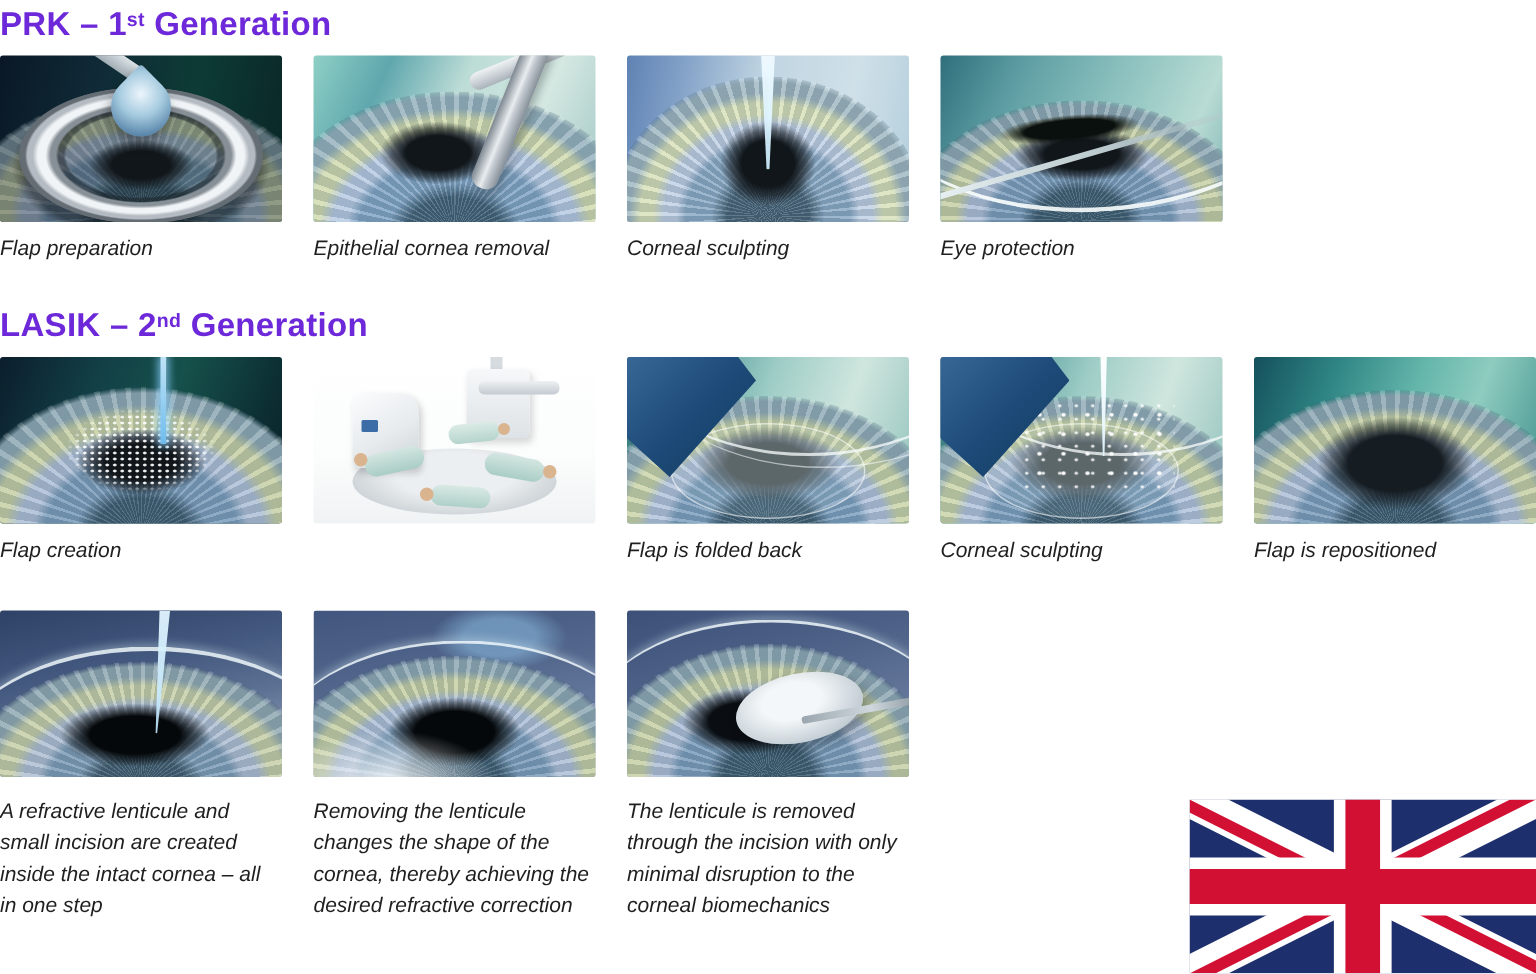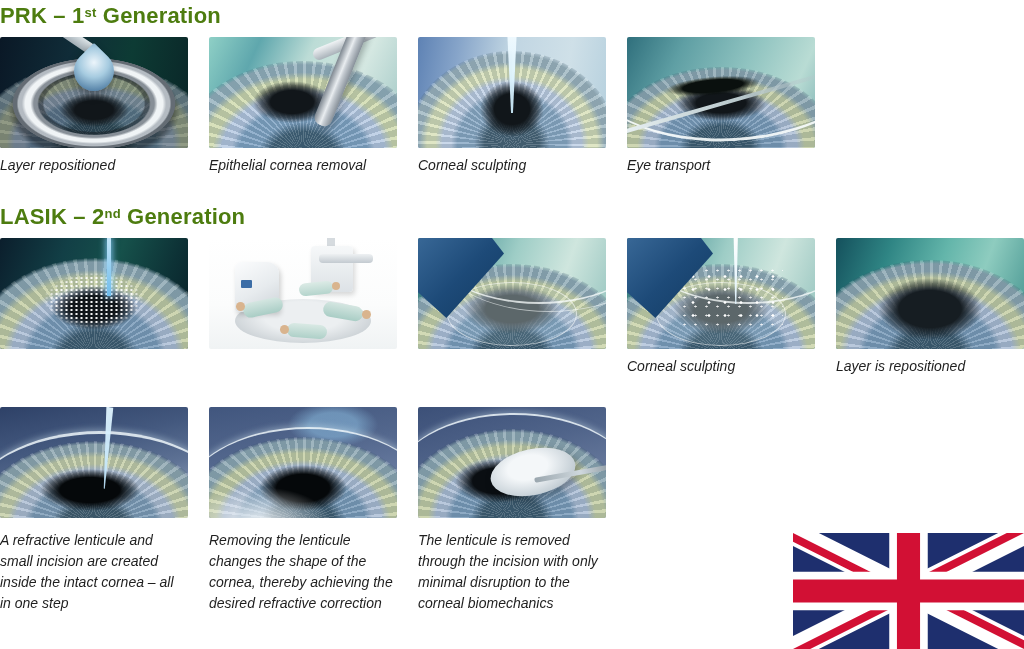--- a/index.html
+++ b/index.html
@@ -6,21 +6,21 @@
   html,body{margin:0;padding:0}
   body{
     width:1024px;height:649px;position:relative;overflow:hidden;
     background:#ffffff;color:#000;
     font-family:"Liberation Sans", sans-serif;
   }
   .wrap{padding-top:3px}
   section{display:block}
   .sec-prk{margin-bottom:30px}
   .sec-lasik{margin-bottom:32px}
-  h2{margin:0 0 9px 0;font-size:22px;line-height:25px;font-weight:700;letter-spacing:.2px;color:#4d7c0f}
+  h2{margin:0 0 9px 0;font-size:22px;line-height:25px;font-weight:700;letter-spacing:.2px;color:#6d28d9}
   h2 sup{font-size:13px;line-height:0;vertical-align:6px}
   .grid{display:flex;gap:21px}
   figure{margin:0;width:188px}
   figcaption{margin-top:8px;font-style:italic;font-size:14px;line-height:18px;color:#1f1f1f}
   .sec-smile figcaption{margin-top:12px;line-height:21px}
 
   
   .tile{position:relative;width:188px;height:111px;overflow:hidden;border-radius:2px;background:#2a4a55}
   .tile>span{position:absolute;display:block}
   .iris{
@@ -152,21 +152,21 @@
     <h2><span>PRK – 1</span><sup>st</sup><span> Generation</span></h2>
     <div class="grid">
       <figure>
         <div class="tile t-prep">
           <span class="iris"></span>
           <span class="pupil"></span>
           <span class="ring"></span>
           <span class="pipe"></span>
           <span class="drop"></span>
         </div>
-        <figcaption>Layer repositioned</figcaption>
+        <figcaption>Flap preparation</figcaption>
       </figure>
       <figure>
         <div class="tile t-scrape">
           <span class="iris"></span>
           <span class="pupil"></span>
           <span class="spatula-arm"></span>
           <span class="spatula"></span>
         </div>
         <figcaption>Epithelial cornea removal</figcaption>
       </figure>
@@ -179,35 +179,36 @@
         <figcaption>Corneal sculpting</figcaption>
       </figure>
       <figure>
         <div class="tile t-protect">
           <span class="iris"></span>
           <span class="pupil"></span>
           <span class="slit"></span>
           <span class="shield"></span>
           <span class="probe"></span>
         </div>
-        <figcaption>Eye transport</figcaption>
+        <figcaption>Eye protection</figcaption>
       </figure>
     </div>
   </section>
 
   <section class="sec-lasik">
     <h2><span>LASIK – 2</span><sup>nd</sup><span> Generation</span></h2>
     <div class="grid">
       <figure>
         <div class="tile t-flapcreate">
           <span class="iris"></span>
           <span class="pupil"></span>
           <span class="mesh"></span>
           <span class="beam"></span>
         </div>
+        <figcaption>Flap creation</figcaption>
       </figure>
       <figure>
         <div class="tile t-transport">
           <span class="pt-platform"></span>
           <span class="pt-machine1"></span>
           <span class="pt-screen"></span>
           <span class="pt-tower"></span>
           <span class="pt-machine2"></span>
           <span class="pt-arm"></span>
           <span class="pt-p1"></span>
@@ -222,40 +223,41 @@
       </figure>
       <figure>
         <div class="tile t-flapback">
           <span class="iris"></span>
           <span class="pupil"></span>
           <span class="flapdisc"></span>
           <span class="arc1"></span>
           <span class="arc2"></span>
           <span class="flap"></span>
         </div>
+        <figcaption>Flap is folded back</figcaption>
       </figure>
       <figure>
         <div class="tile t-sculpt2">
           <span class="iris"></span>
           <span class="pupil"></span>
           <span class="flapdisc"></span>
           <span class="arc1"></span>
           <span class="sparkles"></span>
           <span class="beam"></span>
           <span class="flap"></span>
         </div>
         <figcaption>Corneal sculpting</figcaption>
       </figure>
       <figure>
         <div class="tile t-flapdone">
           <span class="iris"></span>
           <span class="pupil"></span>
           <span class="arc1"></span>
         </div>
-        <figcaption>Layer is repositioned</figcaption>
+        <figcaption>Flap is repositioned</figcaption>
       </figure>
     </div>
   </section>
 
   <section class="sec-smile">
     <div class="grid">
       <figure>
         <div class="tile t-smile1">
           <span class="iris"></span>
           <span class="pupil"></span>

